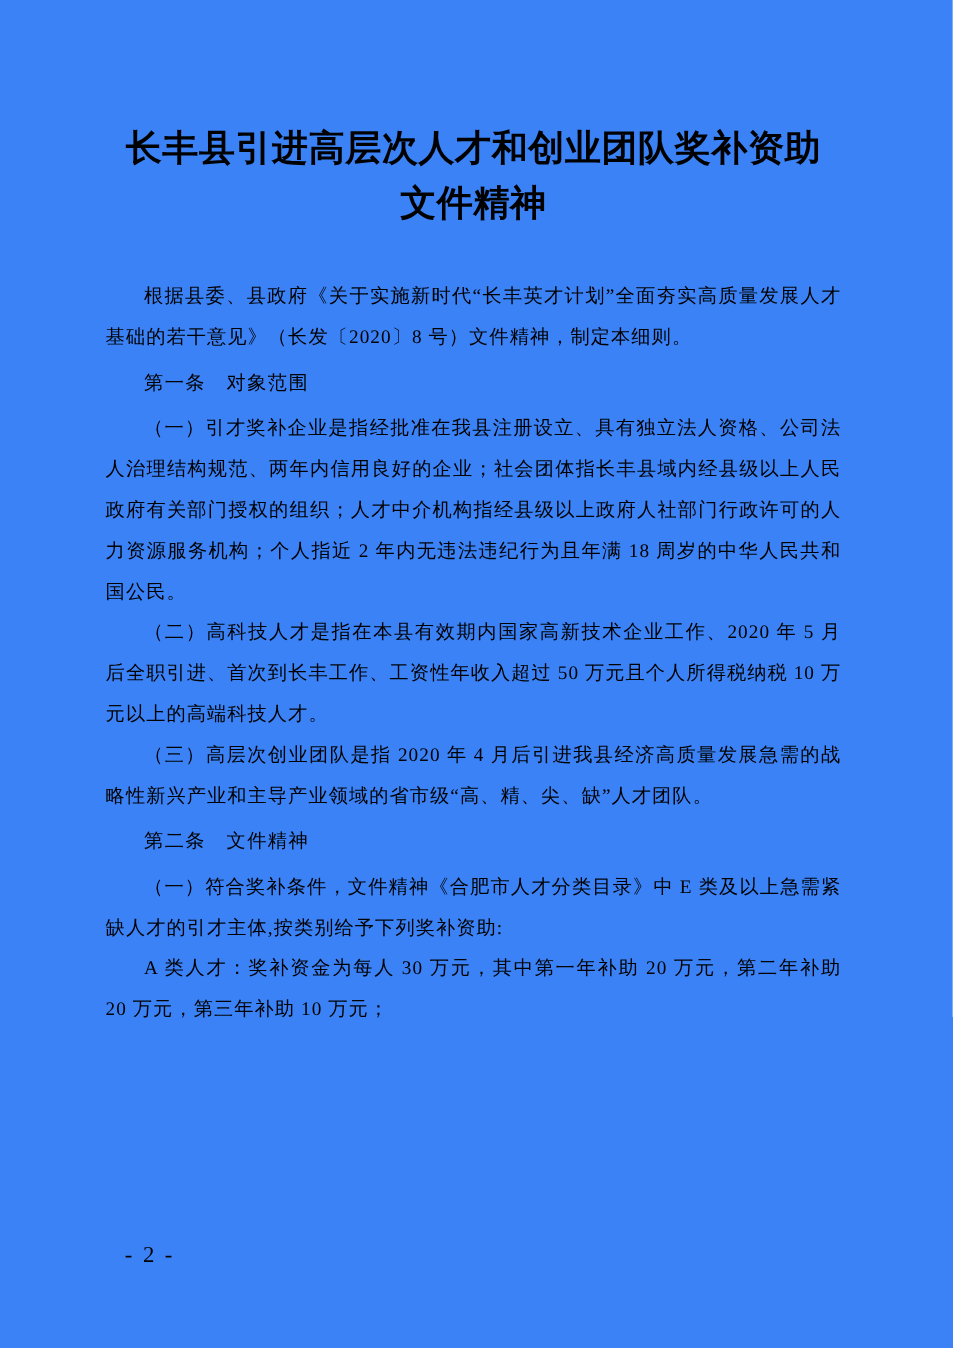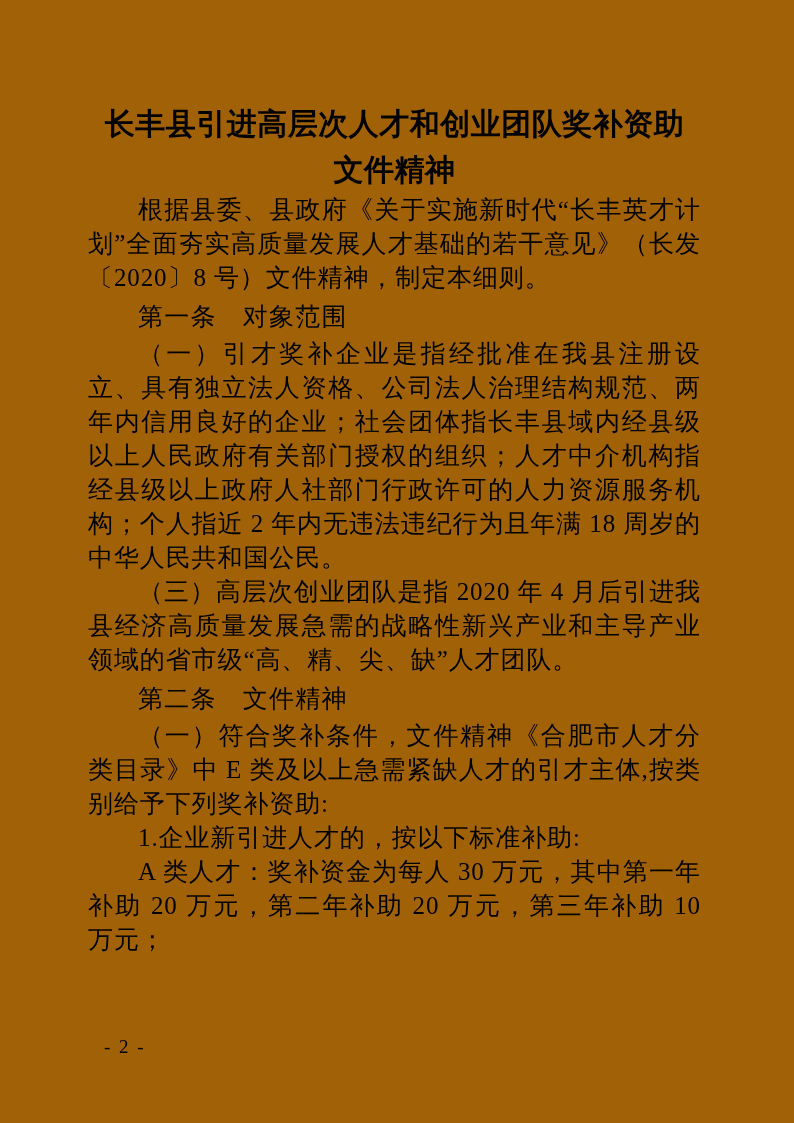--- a/index.html
+++ b/index.html
@@ -4,41 +4,42 @@
 <style>
   html, body {
     margin: 0;
     padding: 0;
     background: #ffffff;
   }
   .page {
     position: relative;
     width: 794px;
     height: 1123px;
-    background: #a16207;
+    background: #3b82f6;
     color: #000000;
     overflow: hidden;
     font-family: "Liberation Serif", "DejaVu Serif", serif;
   }
   .content {
     position: absolute;
     left: 88px;
     top: 101px;
     width: 613px;
   }
   .doc-title {
     text-align: center;
     font-weight: bold;
     font-size: 30px;
     line-height: 46px;
     letter-spacing: 0.5px;
     font-family: "Liberation Serif", "DejaVu Serif", serif;
   }
   .paras {
-    font-size: 25px;
+    margin-top: 38px;
+    font-size: 16px;
     line-height: 34px;
     letter-spacing: 0.9px;
     text-align: justify;
   }
   .para {
     margin: 0;
     padding: 0;
     text-indent: 2em;
   }
   .para.heading {
@@ -66,26 +67,26 @@
       <div>文件精神</div>
     </div>
     <div class="paras">
 
         <p class="para body">根据县委、县政府《关于实施新时代“长丰英才计划”全面夯实高质量发展人才基础的若干意见》（长发〔2020〕8 号）文件精神，制定本细则。</p>
 
         <p class="para heading">第一条　对象范围</p>
 
         <p class="para body">（一）引才奖补企业是指经批准在我县注册设立、具有独立法人资格、公司法人治理结构规范、两年内信用良好的企业；社会团体指长丰县域内经县级以上人民政府有关部门授权的组织；人才中介机构指经县级以上政府人社部门行政许可的人力资源服务机构；个人指近 2 年内无违法违纪行为且年满 18 周岁的中华人民共和国公民。</p>
 
+        <p class="para body">（二）高科技人才是指在本县有效期内国家高新技术企业工作、2020 年 5 月后全职引进、首次到长丰工作、工资性年收入超过 50 万元且个人所得税纳税 10 万元以上的高端科技人才。</p>
 
         <p class="para body">（三）高层次创业团队是指 2020 年 4 月后引进我县经济高质量发展急需的战略性新兴产业和主导产业领域的省市级“高、精、尖、缺”人才团队。</p>
 
         <p class="para heading">第二条　文件精神</p>
 
         <p class="para body">（一）符合奖补条件，文件精神《合肥市人才分类目录》中 E 类及以上急需紧缺人才的引才主体,按类别给予下列奖补资助:</p>
 
-        <p class="para body">1.企业新引进人才的，按以下标准补助:</p>
 
         <p class="para body">A 类人才：奖补资金为每人 30 万元，其中第一年补助 20 万元，第二年补助 20 万元，第三年补助 10 万元；</p>
       </div>
   </div>
   <div class="footer-pagenum">- 2 -</div>
 </div>
 
 </body></html>

